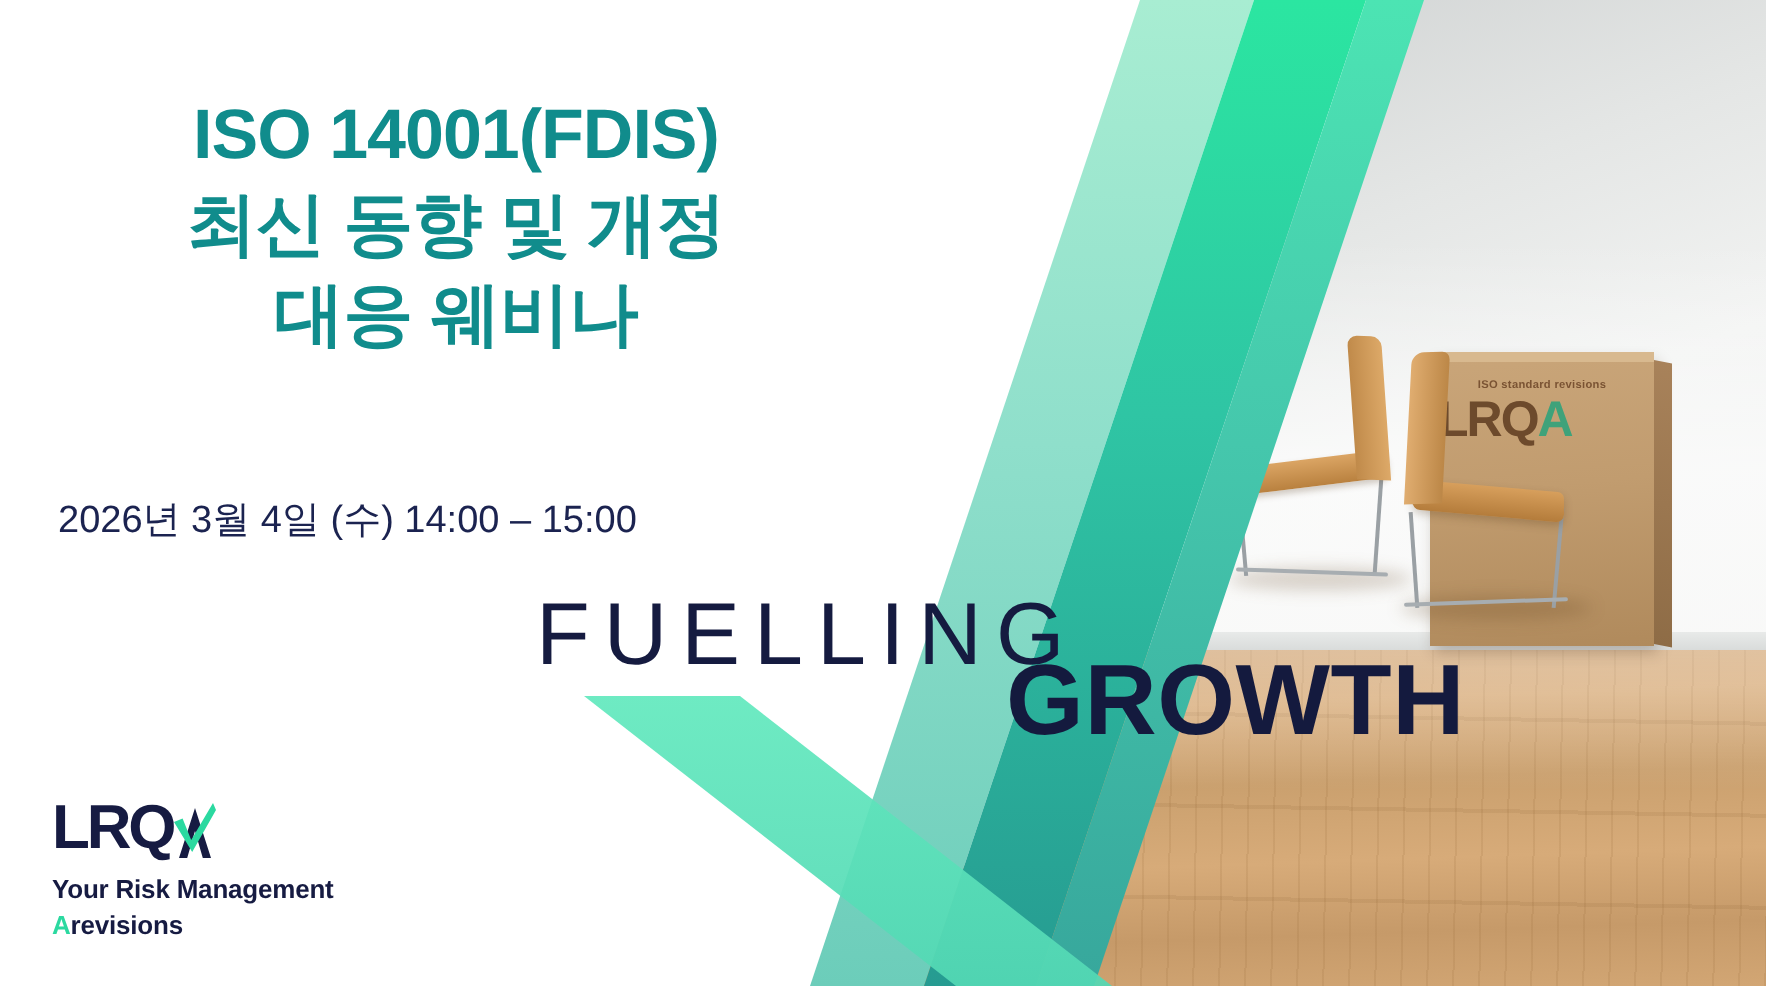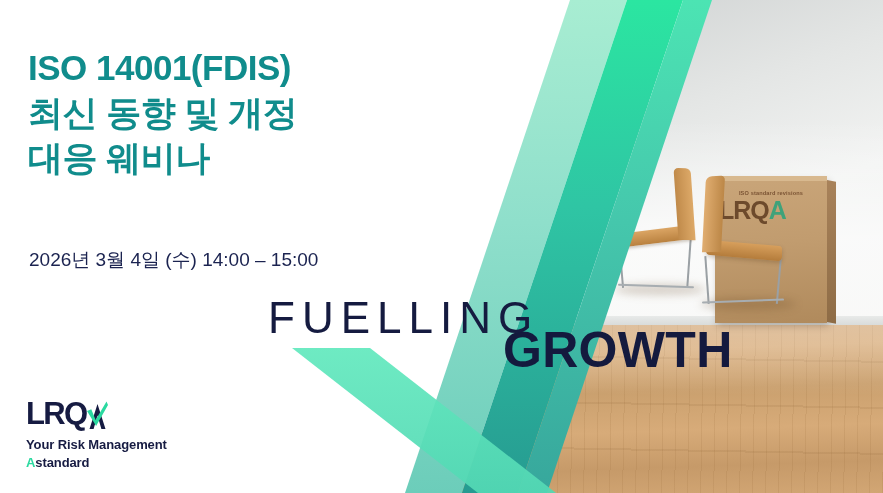--- a/index.html
+++ b/index.html
@@ -73,21 +73,21 @@
       background:#a7adb1;transform:rotate(-2deg);border-radius:2px;}
   .shadow{position:absolute;border-radius:50%;filter:blur(4px);
       background:rgba(90,60,25,.22);}
 
   
   #check{position:absolute;left:0;top:0;width:883px;height:493px;}
 
   
   #title{position:absolute;left:28px;top:46px;width:400px;
       font-size:35px;line-height:1.28;font-weight:700;color:#108C8C;
-      letter-spacing:-.5px;white-space:pre-line;}
+      letter-spacing:-.5px;white-space:pre-line;text-align:center;}
   #date{position:absolute;left:29px;top:247px;
       font-size:19px;color:#1b2350;letter-spacing:0px;}
 
   
   #logo{position:absolute;left:26px;top:398px;}
   #logomark{font-size:31px;font-weight:700;color:#161B42;letter-spacing:-1.6px;
       line-height:1;position:relative;}
   #logotag{margin-top:7px;font-size:13px;font-weight:700;color:#161B42;
       line-height:1.42;letter-spacing:-.1px;}
   #logotag i{font-style:normal;color:#2BD9A0;}
@@ -181,17 +181,17 @@
     <div id="logomark">
       <span>LRQ</span><span style="position:relative;display:inline-block;width:21px;height:31px;vertical-align:top;">
         <svg viewBox="0 0 21 31" width="21" height="31" style="position:absolute;left:0;top:0;">
           <path d="M2.5 31 L10.5 6 L18.5 31 L14.4 31 L10.5 17.5 L6.6 31 Z" fill="#161B42"></path>
           <path d="M0 13 L4.3 11.3 L8.6 22 L19.5 3.5 L21 7 L9.1 28 Z" fill="#2BD9A0"></path>
         </svg>
       </span>
     </div>
     <div id="logotag">
       <div>Your Risk Management</div>
-      <div><i>A</i><span>standard</span></div>
+      <div><i>A</i><span>revisions</span></div>
     </div>
   </div>
 
 </div>
 
 </body></html>

